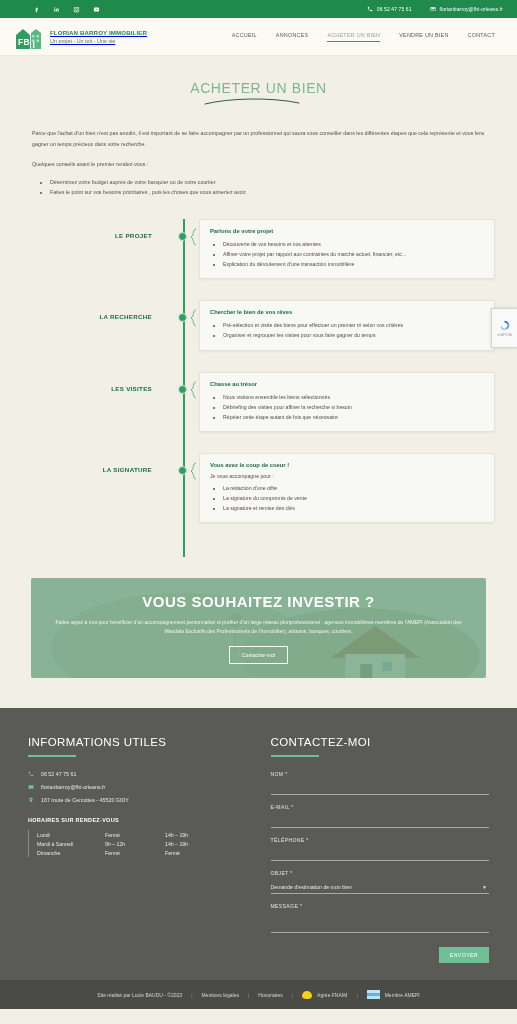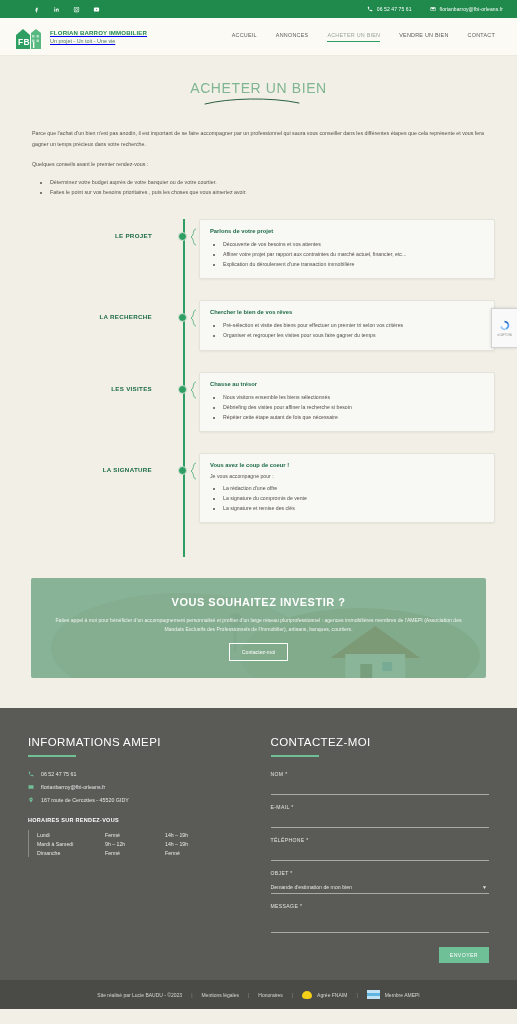--- a/index.html
+++ b/index.html
@@ -93,21 +93,21 @@
 
   
   .cta-wrap { padding: 16px 31px 30px 31px; }
   .cta {
     position: relative; height: 100px; border-radius: 2px; overflow: hidden;
     display: flex; flex-direction: column; align-items: center; justify-content: center;
   }
   .cta-bg { position: absolute; inset: 0; }
   .cta-tint { position: absolute; inset: 0; background: rgba(106,166,131,.72); }
   .cta-inner { position: relative; text-align: center; padding: 0 18px; }
-  .cta h2 { color: #fff; font-size: 11px; letter-spacing: .5px; font-weight: bold; margin-bottom: 8px; }
+  .cta h2 { color: #fff; font-size: 15px; letter-spacing: .5px; font-weight: bold; margin-bottom: 8px; }
   .cta p { color: #f0f4f0; font-size: 5.1px; line-height: 1.85; }
   .cta-btn {
     display: inline-block; margin-top: 9px; padding: 5px 12px; border: 1px solid #ffffff;
     color: #ffffff; font-size: 5.2px; background: transparent; cursor: pointer;
     font-family: "Liberation Sans", sans-serif;
   }
 
   
   .footer { background: #5a5a57; padding: 28px 28px 20px 28px; display: flex; gap: 24px; height: 272px; }
   .fcol { flex: 1; }
@@ -349,21 +349,21 @@
           <h2>VOUS SOUHAITEZ INVESTIR ?</h2>
           <p>Faites appel à moi pour bénéficier d'un accompagnement personnalisé et profiter d'un large réseau pluriprofessionnel : agences immobilières membres de l'AMEPI (Association des Mandats Exclusifs des Professionnels de l'Immobilier), artisans, banques, courtiers.</p>
           <button class="cta-btn">Contactez-moi</button>
         </div>
       </div>
     </div>
   </div>
 
   <div class="footer">
     <div class="fcol">
-      <h2>INFORMATIONS AMEPI</h2>
+      <h2>INFORMATIONS UTILES</h2>
       <div class="f-rule"></div>
       <div class="finfo">
         <svg viewBox="0 0 24 24">
             <path d="M6.6 10.8a15 15 0 006.6 6.6l2.2-2.2a1 1 0 011-.25 11.4 11.4 0 003.6.57 1 1 0 011 1V20a1 1 0 01-1 1A17 17 0 013 4a1 1 0 011-1h3.5a1 1 0 011 1 11.4 11.4 0 00.57 3.6 1 1 0 01-.25 1l-2.22 2.2z"></path>
           </svg>
         <span>06 52 47 75 61</span>
       </div>
       <div class="finfo">
         <svg viewBox="0 0 24 24">
             <path d="M3 5h18a1 1 0 011 1v12a1 1 0 01-1 1H3a1 1 0 01-1-1V6a1 1 0 011-1zm9 7L4.2 7h15.6L12 12z"></path>

